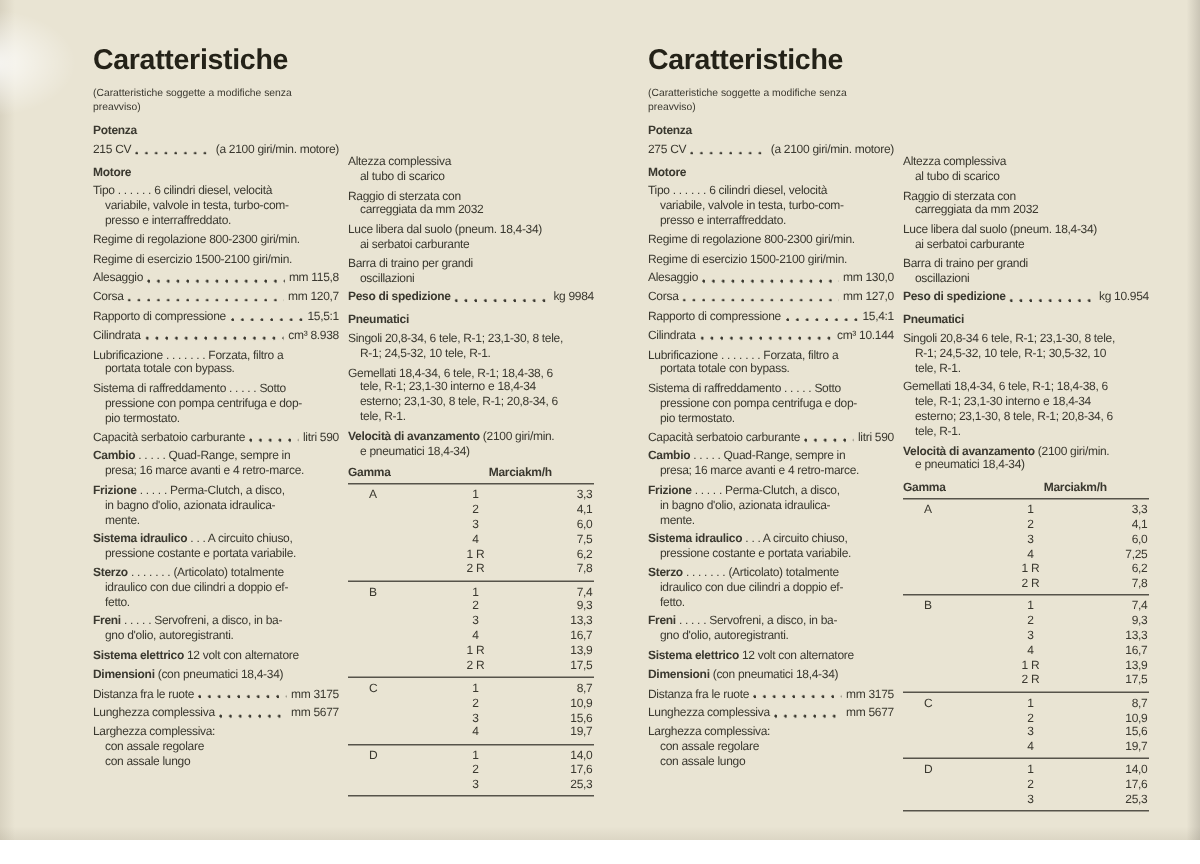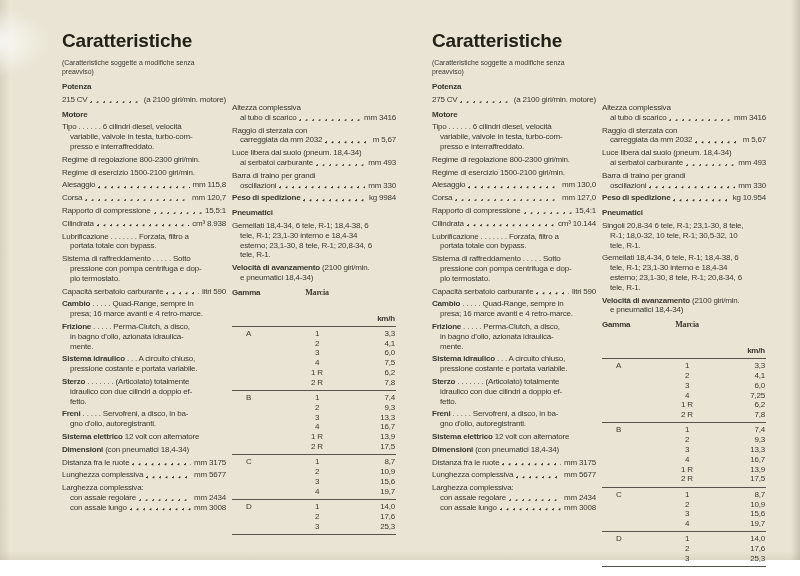--- a/index.html
+++ b/index.html
@@ -16,30 +16,30 @@
   .page{display:flex;gap:6px;width:334px;flex:0 0 auto;}
   .page + .page{margin-left:36px;}
   .col{width:164px;flex:0 0 auto;}
   .col2{margin-top:73px;}
   h1{margin:0 0 8px 0;font-size:19px;line-height:21px;font-weight:bold;color:var(--title,#242218);letter-spacing:-0.2px;}
   .note{font-size:6.9px;line-height:8.5px;margin:0 0 6px 0;letter-spacing:0;}
   .flow,.tbl{font-size:8px;letter-spacing:-0.2px;}
   .hd{font-weight:bold;margin:5px 0 3px;height:9.8px;line-height:9.8px;}
   .para{margin:0 0 3px 0;}
   .ln{height:9.8px;line-height:9.8px;white-space:nowrap;overflow:hidden;}
-  .ln.ind{padding-left:8px;}
+  .ln.ind{padding-left:8px;flex-direction:column;}
   .ln.fill{display:flex;}
   .ln.fill span{white-space:nowrap;}
   .dots{flex:1 1 auto;min-width:8px;margin:0 3px 1.5px 3px;height:2.6px;align-self:flex-end;
     background-image:radial-gradient(circle at 1.2px 1.2px, var(--ink,#3a382f) 0.85px, rgba(0,0,0,0) 1.05px);
     background-size:6.5px 2.6px;background-repeat:repeat-x;}
   .tbl{margin-top:5px;}
   .thead{display:grid;grid-template-columns:52px 1fr 46px;font-weight:bold;padding:0 0 3px 0;border-bottom:1.4px solid var(--rule,#56534a);}
-  .thead .m{text-align:center;font-family:Liberation Serif, serif;}
-  .thead .k{text-align:right;padding-right:1px;margin-top:26px;}
+  .thead .m{text-align:right;}
+  .thead .k{text-align:left;padding-right:1px;}
   .tgroup{padding:2px 0 2.5px 0;border-bottom:1px solid var(--rule,#56534a);}
   .trow{display:grid;grid-template-columns:52px 1fr 46px;height:9.8px;line-height:9.8px;}
   .trow .g{padding-left:14px;}
   .trow .m{text-align:center;}
   .trow .k{text-align:right;padding-right:1px;}
 </style>
 </head>
 <body>
 
 <div class="sheet">
@@ -206,20 +206,24 @@
           </div>
           <div class="para">
             <div class="ln fill">
               <span><b>Peso di spedizione</b></span>
               <span class="dots"></span>
               <span>kg 9984</span>
             </div>
           </div>
           <div class="hd">Pneumatici</div>
           <div class="para">
+            <div class="ln">Singoli 20,8-34, 6 tele, R-1; 23,1-30, 8 tele,</div>
+            <div class="ln ind">R-1; 24,5-32, 10 tele, R-1.</div>
+          </div>
+          <div class="para">
             <div class="ln">Gemellati 18,4-34, 6 tele, R-1; 18,4-38, 6</div>
             <div class="ln ind">tele, R-1; 23,1-30 interno e 18,4-34</div>
             <div class="ln ind">esterno; 23,1-30, 8 tele, R-1; 20,8-34, 6</div>
             <div class="ln ind">tele, R-1.</div>
           </div>
           <div class="para">
             <div class="ln"><b>Velocità di avanzamento</b> (2100 giri/min.</div>
             <div class="ln ind">e pneumatici 18,4-34)</div>
           </div>
         </div>
@@ -499,21 +503,21 @@
           <div class="para">
             <div class="ln fill">
               <span><b>Peso di spedizione</b></span>
               <span class="dots"></span>
               <span>kg 10.954</span>
             </div>
           </div>
           <div class="hd">Pneumatici</div>
           <div class="para">
             <div class="ln">Singoli 20,8-34 6 tele, R-1; 23,1-30, 8 tele,</div>
-            <div class="ln ind">R-1; 18,0-32, 10 tele, R-1; 30,5-32, 10</div>
+            <div class="ln ind">R-1; 24,5-32, 10 tele, R-1; 30,5-32, 10</div>
             <div class="ln ind">tele, R-1.</div>
           </div>
           <div class="para">
             <div class="ln">Gemellati 18,4-34, 6 tele, R-1; 18,4-38, 6</div>
             <div class="ln ind">tele, R-1; 23,1-30 interno e 18,4-34</div>
             <div class="ln ind">esterno; 23,1-30, 8 tele, R-1; 20,8-34, 6</div>
             <div class="ln ind">tele, R-1.</div>
           </div>
           <div class="para">
             <div class="ln"><b>Velocità di avanzamento</b> (2100 giri/min.</div>

